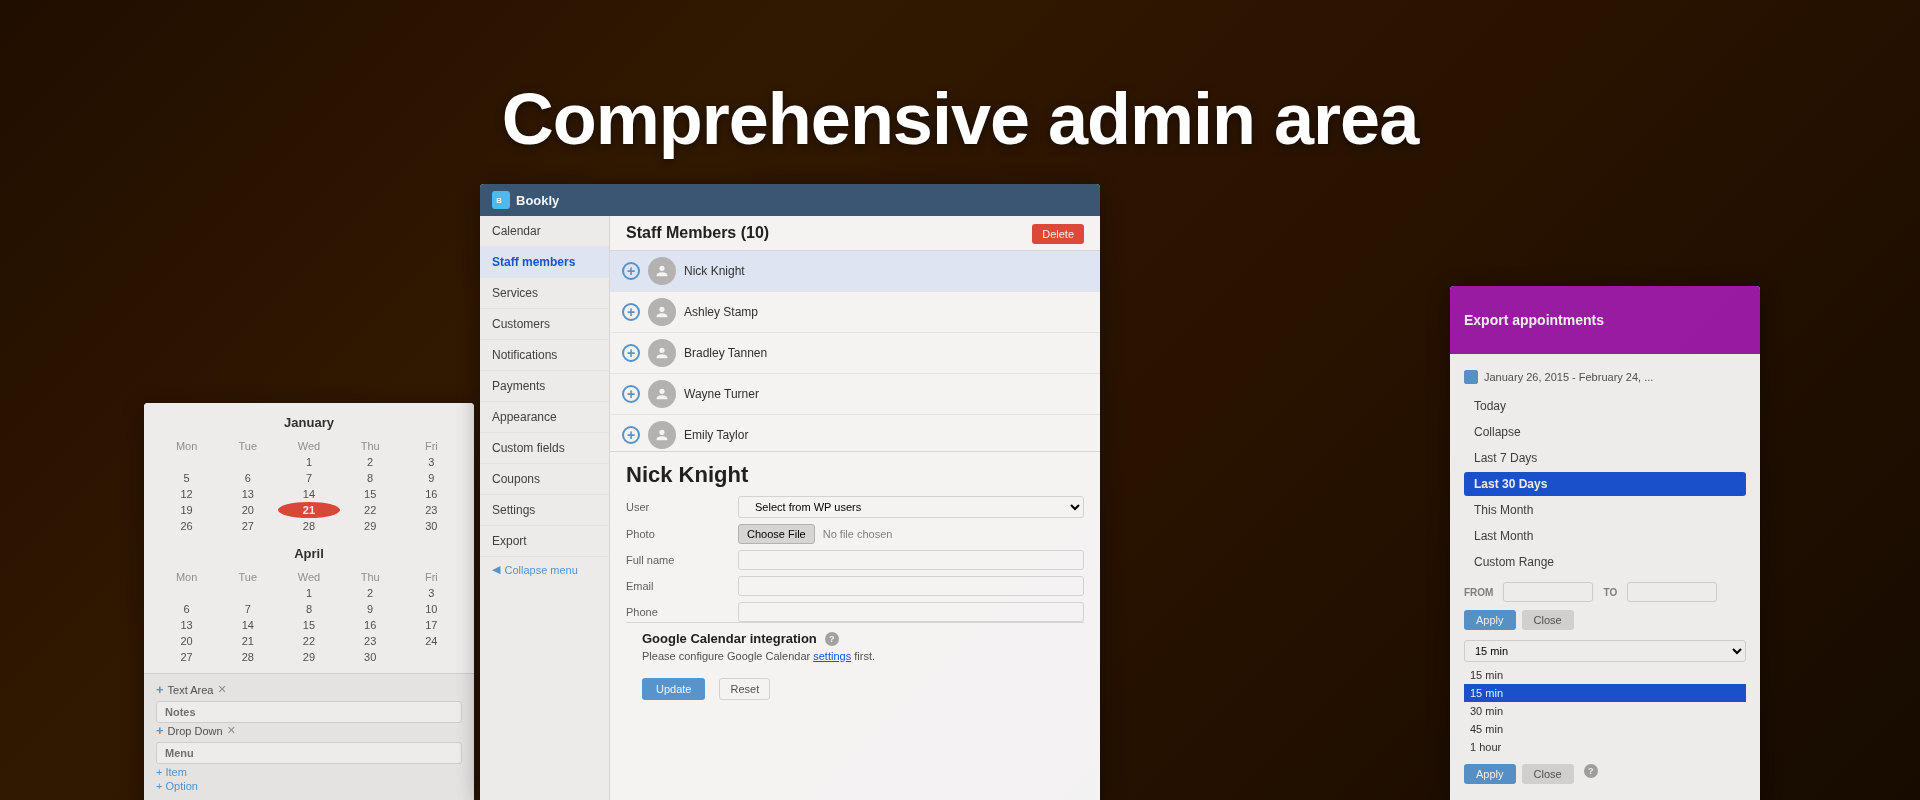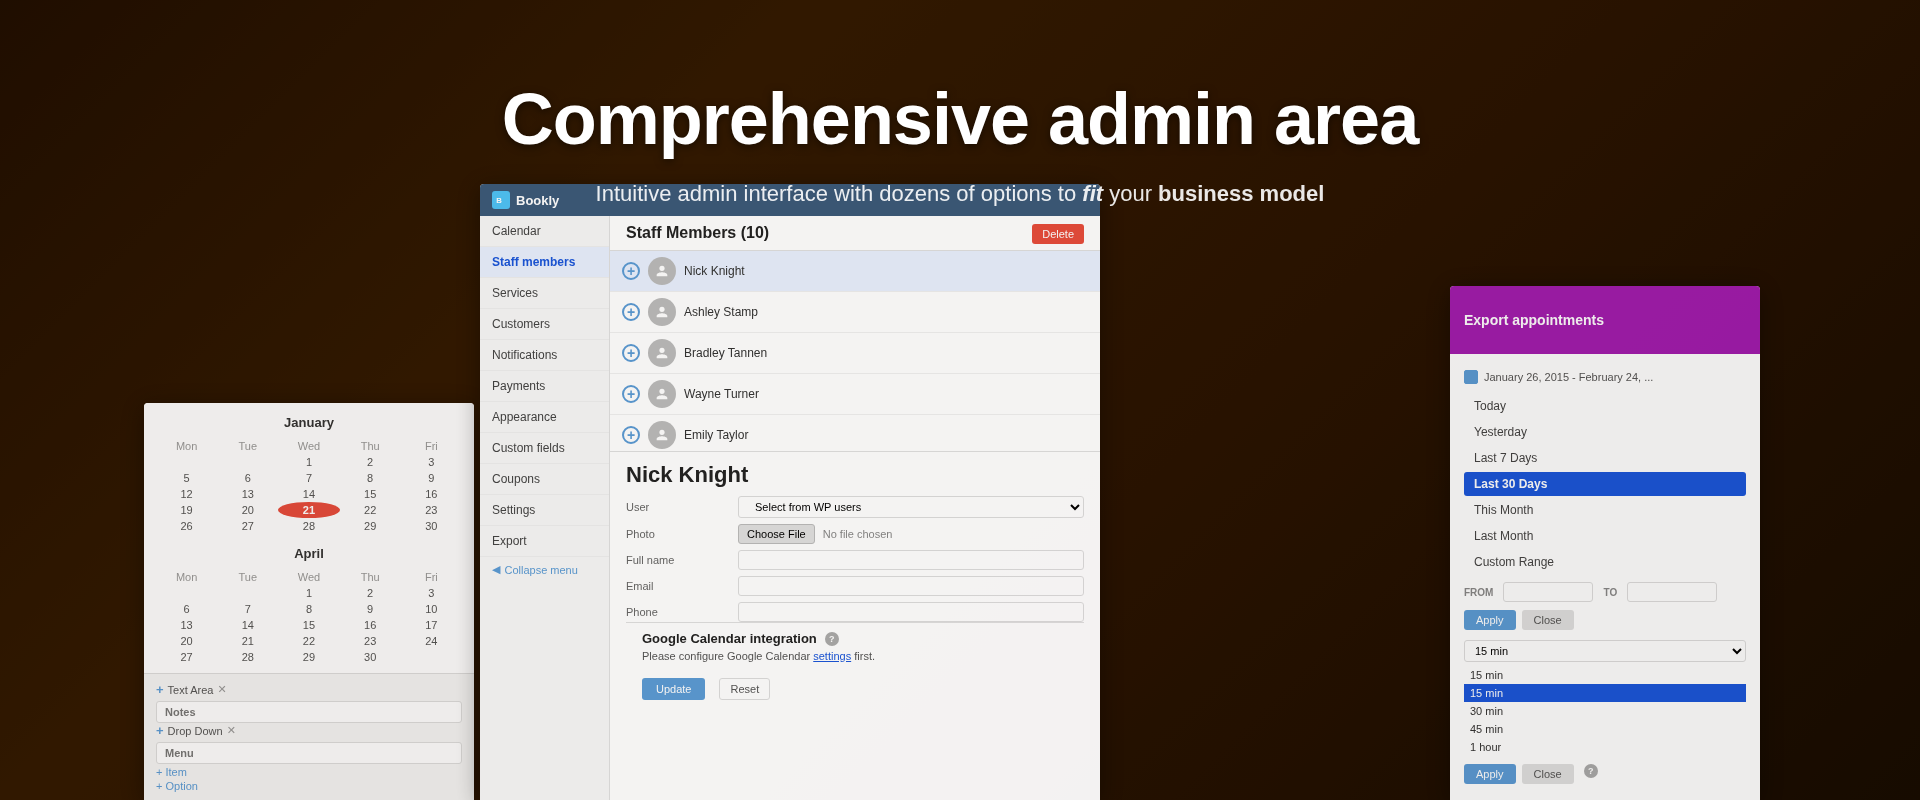--- a/index.html
+++ b/index.html
@@ -624,23 +624,20 @@
     }
 
   </style>
 </head>
 <body>
 
 <div class="bg"></div>
 
 <div class="hero">
   <h1 class="hero-title">Comprehensive admin area</h1>
-  <p class="hero-subtitle">
-    <span>Intuitive admin interface with dozens of options to </span><em>fit</em><span> your </span><strong>business model</strong>
-  </p>
 </div>
 
 <div class="panel-left">
   <div class="calendar-section">
     <div class="cal-header">January</div>
     <table class="cal-grid">
       <thead>
         <tr>
           <th>Mon</th>
           <th>Tue</th>
@@ -924,21 +921,21 @@
 <div class="panel-right">
   <div class="export-header">Export appointments</div>
   <div class="export-body">
     <div class="export-date-range">
       <div class="export-checkbox"></div>
       <span class="export-date-text">January 26, 2015 - February 24, ...</span>
     </div>
 
     <div class="export-options">
       <div class="export-option">Today</div>
-      <div class="export-option">Yesterday</div>
+      <div class="export-option">Collapse</div>
       <div class="export-option">Last 7 Days</div>
       <div class="export-option active">Last 30 Days</div>
       <div class="export-option">This Month</div>
       <div class="export-option">Last Month</div>
       <div class="export-option">Custom Range</div>
     </div>
 
     <div class="export-from-to">
       <span class="export-from-to-label">FROM</span>
       <input class="export-date-input" type="text" value="" style="">

